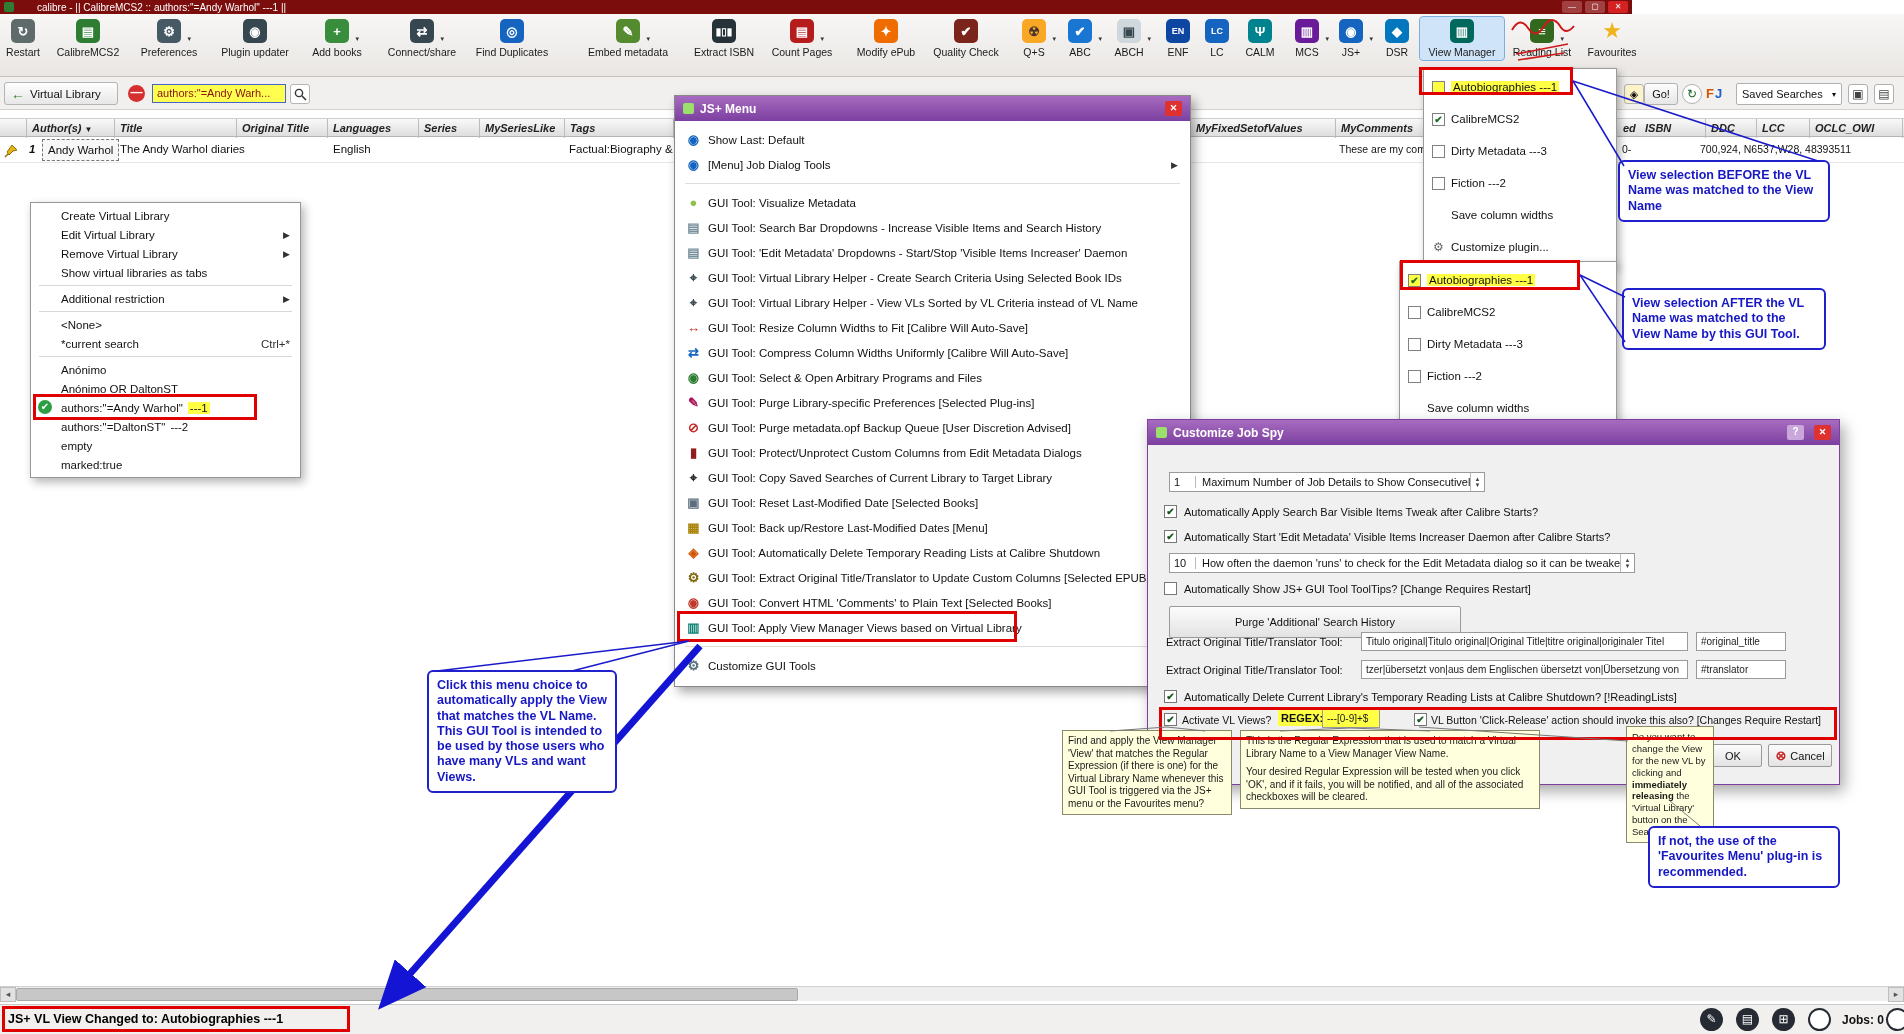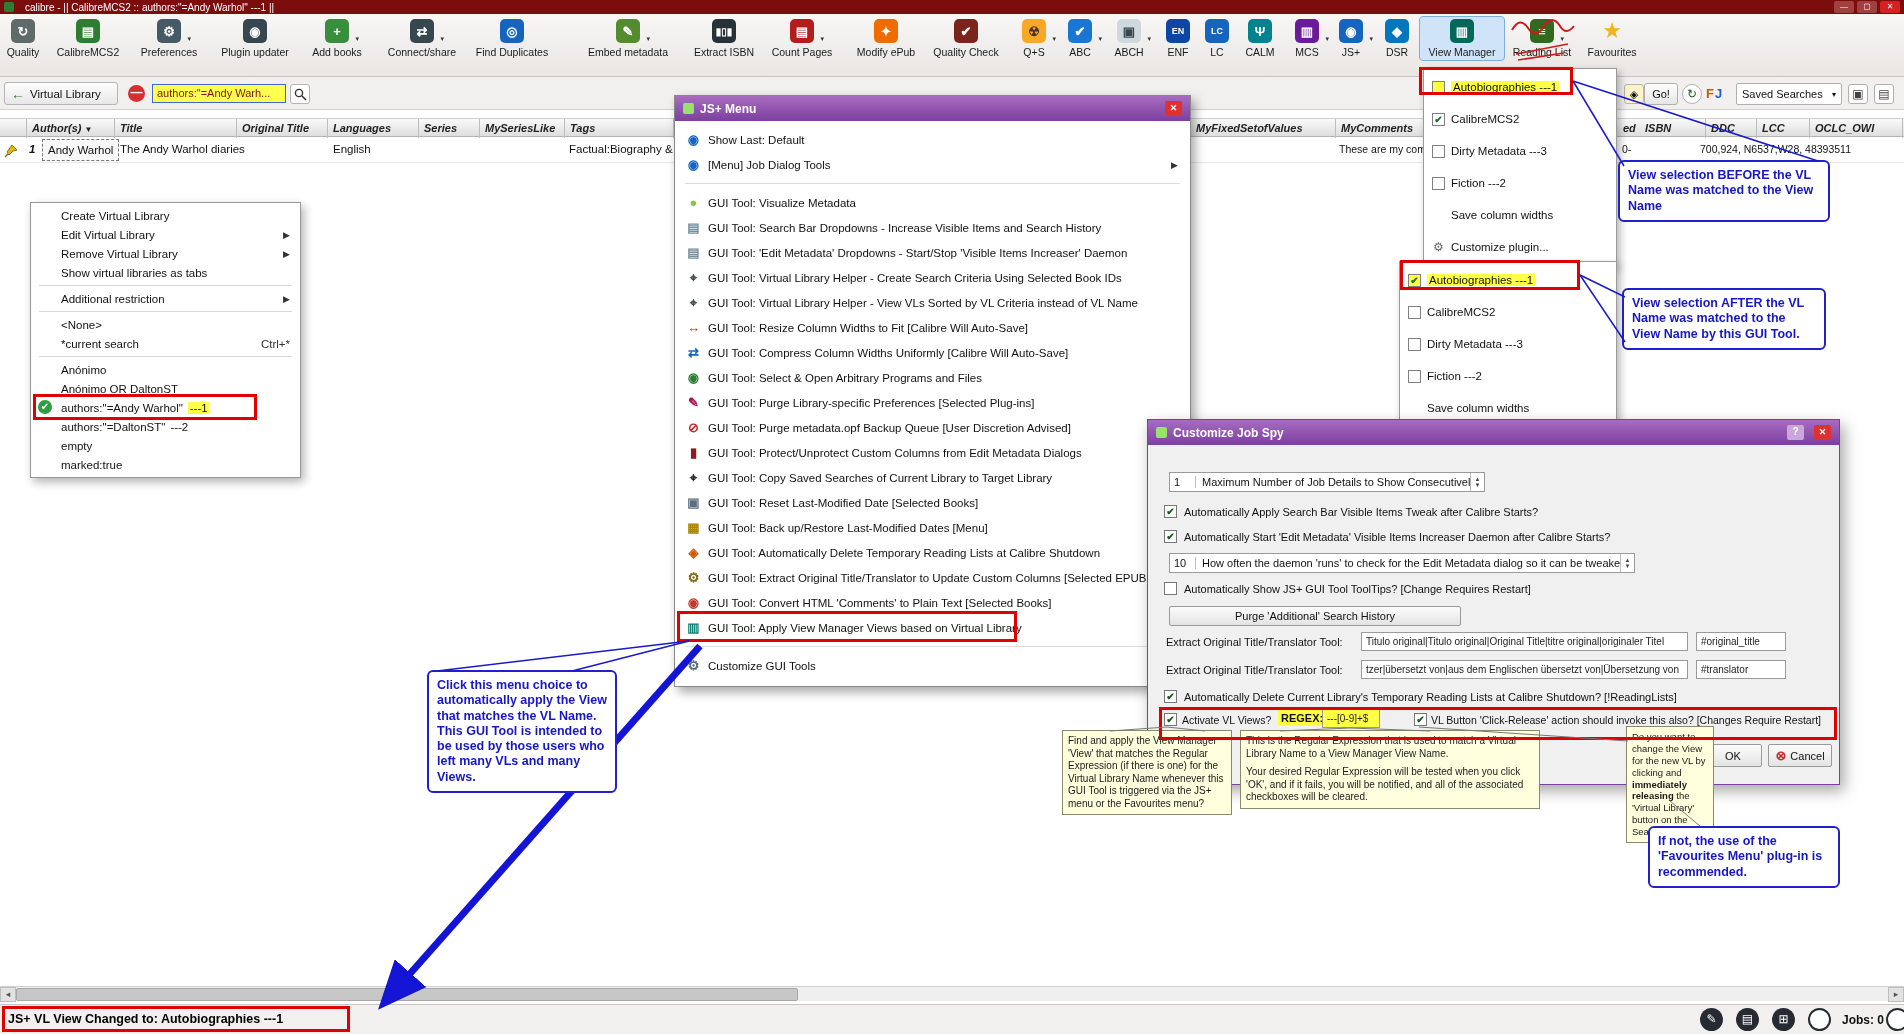--- a/index.html
+++ b/index.html
@@ -1,20 +1,20 @@
 <!DOCTYPE html>
 <html><head>
 <meta charset="utf-8">
 <style>
 *{box-sizing:border-box;margin:0;padding:0}
 body{background:#6b6b6b;font-family:"Liberation Sans",sans-serif}
 #screen{position:relative;width:1904px;height:1034px;background:#fff;overflow:hidden;font-size:11px;color:#111}
 
 
-.titlebar{position:absolute;left:0;top:0;width:1904px;height:14px;background:#7c0d0d;color:#fff;display:flex;align-items:center;gap:11px;padding:0 4px;font-size:10px;z-index:5}
+.titlebar{position:absolute;left:0;top:0;width:1632px;height:14px;background:#7c0d0d;color:#fff;display:flex;align-items:center;gap:23px;padding:0 4px;font-size:10px;z-index:5}
 .appicon{width:10px;height:10px;background:#2e7d32;border-radius:2px;flex:none}
 .winbtns{margin-left:auto;display:flex;gap:3px}
 .wbtn{width:20px;height:12px;background:#a04040;color:#fff;font-size:8px;line-height:11px;text-align:center;border-radius:2px}
 .wbtn.close{background:#d42222}
 
 
 .toolbar{position:absolute;left:0;top:14px;width:1904px;height:63px;background:linear-gradient(#f8f7f6,#e9e6e3);border-bottom:1px solid #c6c2bd;z-index:4}
 .tb{position:absolute;top:3px;display:flex;flex-direction:column;align-items:center;gap:3px;padding:2px 0;border-radius:3px}
 .tb.active{background:#cfe4f8;outline:1px solid #7ab0df}
 .icr{position:relative;height:24px;display:flex;align-items:center;justify-content:center}
@@ -76,21 +76,21 @@
 
 
 .jobspy{position:absolute;left:1147px;top:419px;width:693px;height:366px;background:#f0f0f0;border:1px solid #7c3fa0;box-shadow:4px 6px 14px rgba(0,0,0,.35);z-index:20}
 .cb2{position:absolute;width:13px;height:13px;border:1px solid #777;background:#fff;font-size:10px;line-height:12px;text-align:center;color:#14591a;font-weight:bold}
 .jlabel{position:absolute;font-size:11px;line-height:14px;white-space:nowrap}
 .small{font-size:10.5px}
 .spin{position:absolute;height:20px;border:1px solid #9a9a9a;background:#fff;display:flex;align-items:center}
 .spinval{width:26px;border-right:1px solid #bbb;padding:0 4px;font-size:11px}
 .spinlbl{flex:1;padding:0 6px;font-size:11px;white-space:nowrap;overflow:hidden}
 .spinarr{width:14px;display:flex;flex-direction:column;align-items:center;justify-content:center;font-size:6px;color:#444;border-left:1px solid #bbb;height:100%}
-.jbtn{position:absolute;height:20px;background:linear-gradient(#fcfcfc,#e3e3e3);border:1px solid #9a9a9a;border-radius:2px;display:flex;align-items:center;justify-content:center;gap:4px;font-size:11px}
+.jbtn{position:absolute;height:32px;background:linear-gradient(#fcfcfc,#e3e3e3);border:1px solid #9a9a9a;border-radius:2px;display:flex;align-items:center;justify-content:center;gap:4px;font-size:11px}
 .jinput{position:absolute;height:19px;border:1px solid #9a9a9a;background:#fff;font-size:10px;padding:0 4px;font-family:inherit;color:#222}
 .regexlbl{position:absolute;background:#ffff43;font-weight:bold;font-size:11px;padding:2px 3px}
 .yin{background:#ffff43}
 .xred{color:#c62828;font-size:13px;font-weight:bold}
 
 
 .note{position:absolute;background:#fff;border:2px solid #2020cc;border-radius:6px;color:#1717c4;font-weight:bold;font-size:12.5px;padding:6px 8px;line-height:1.22;z-index:32}
 .tip{position:absolute;background:#ffffdd;border:1px solid #8a8a6a;font-size:10px;padding:4px 5px;line-height:1.25;z-index:30;color:#1a1a1a}
 .tip p{margin-bottom:6px}
 .tip p:last-child{margin-bottom:0}
@@ -121,21 +121,21 @@
       <span class="wbtn">▢</span>
       <span class="wbtn close">✕</span>
     </div>
   </div>
 
   <div class="toolbar">
     <div class="tb" style="left:0;width:46px">
         <div class="icr">
           <span class="ic" style="background:#5f6a6a">↻</span>
         </div>
-        <div class="tbl">Quality</div>
+        <div class="tbl">Restart</div>
       </div>
     <div class="tb" style="left:48px;width:80px">
         <div class="icr">
           <span class="ic" style="background:#2e7d32">▤</span>
         </div>
         <div class="tbl">CalibreMCS2</div>
       </div>
     <div class="tb" style="left:130px;width:78px">
         <div class="icr">
           <span class="ic" style="background:#455a64">⚙</span>
@@ -603,21 +603,21 @@
   <div class="tip" style="left:1240px;top:730px;width:300px">
     <p>This is the Regular Expression that is used to match a Virtual Library Name to a View Manager View Name.</p>
     <p>Your desired Regular Expression will be tested when you click 'OK', and if it fails, you will be notified, and all of the associated checkboxes will be cleared.</p>
   </div>
   <div class="tip" style="left:1626px;top:726px;width:88px;font-size:9.5px">
     <span>Do you want to change the View for the new VL by clicking and </span><b>immediately releasing</b><span> the 'Virtual Library' button on the Search Bar?</span>
   </div>
 
   <div class="note" style="left:1622px;top:288px;width:204px">View selection AFTER the VL Name was matched to the View Name by this GUI Tool.</div>
   <div class="note" style="left:1618px;top:160px;width:212px">View selection BEFORE the VL Name was matched to the View Name</div>
-  <div class="note" style="left:427px;top:670px;width:190px">Click this menu choice to automatically apply the View that matches the VL Name.  This GUI Tool is intended to be used by those users who left many VLs and many Views.</div>
+  <div class="note" style="left:427px;top:670px;width:190px">Click this menu choice to automatically apply the View that matches the VL Name.  This GUI Tool is intended to be used by those users who have many VLs and want Views.</div>
   <div class="note" style="left:1648px;top:826px;width:192px">If not, the use of the 'Favourites Menu' plug-in is recommended.</div>
 
   <div class="rbox" style="left:33px;top:394px;width:224px;height:26px"></div>
   <div class="rbox" style="left:677px;top:611px;width:340px;height:31px"></div>
   <div class="rbox" style="left:1419px;top:67px;width:154px;height:28px"></div>
   <div class="rbox" style="left:1400px;top:260px;width:180px;height:30px"></div>
   <div class="rbox" style="left:1159px;top:707px;width:678px;height:33px"></div>
   <div class="rbox" style="left:2px;top:1006px;width:348px;height:26px"></div>
 
   <svg class="ovl" width="1904" height="1034" style="z-index:29">

